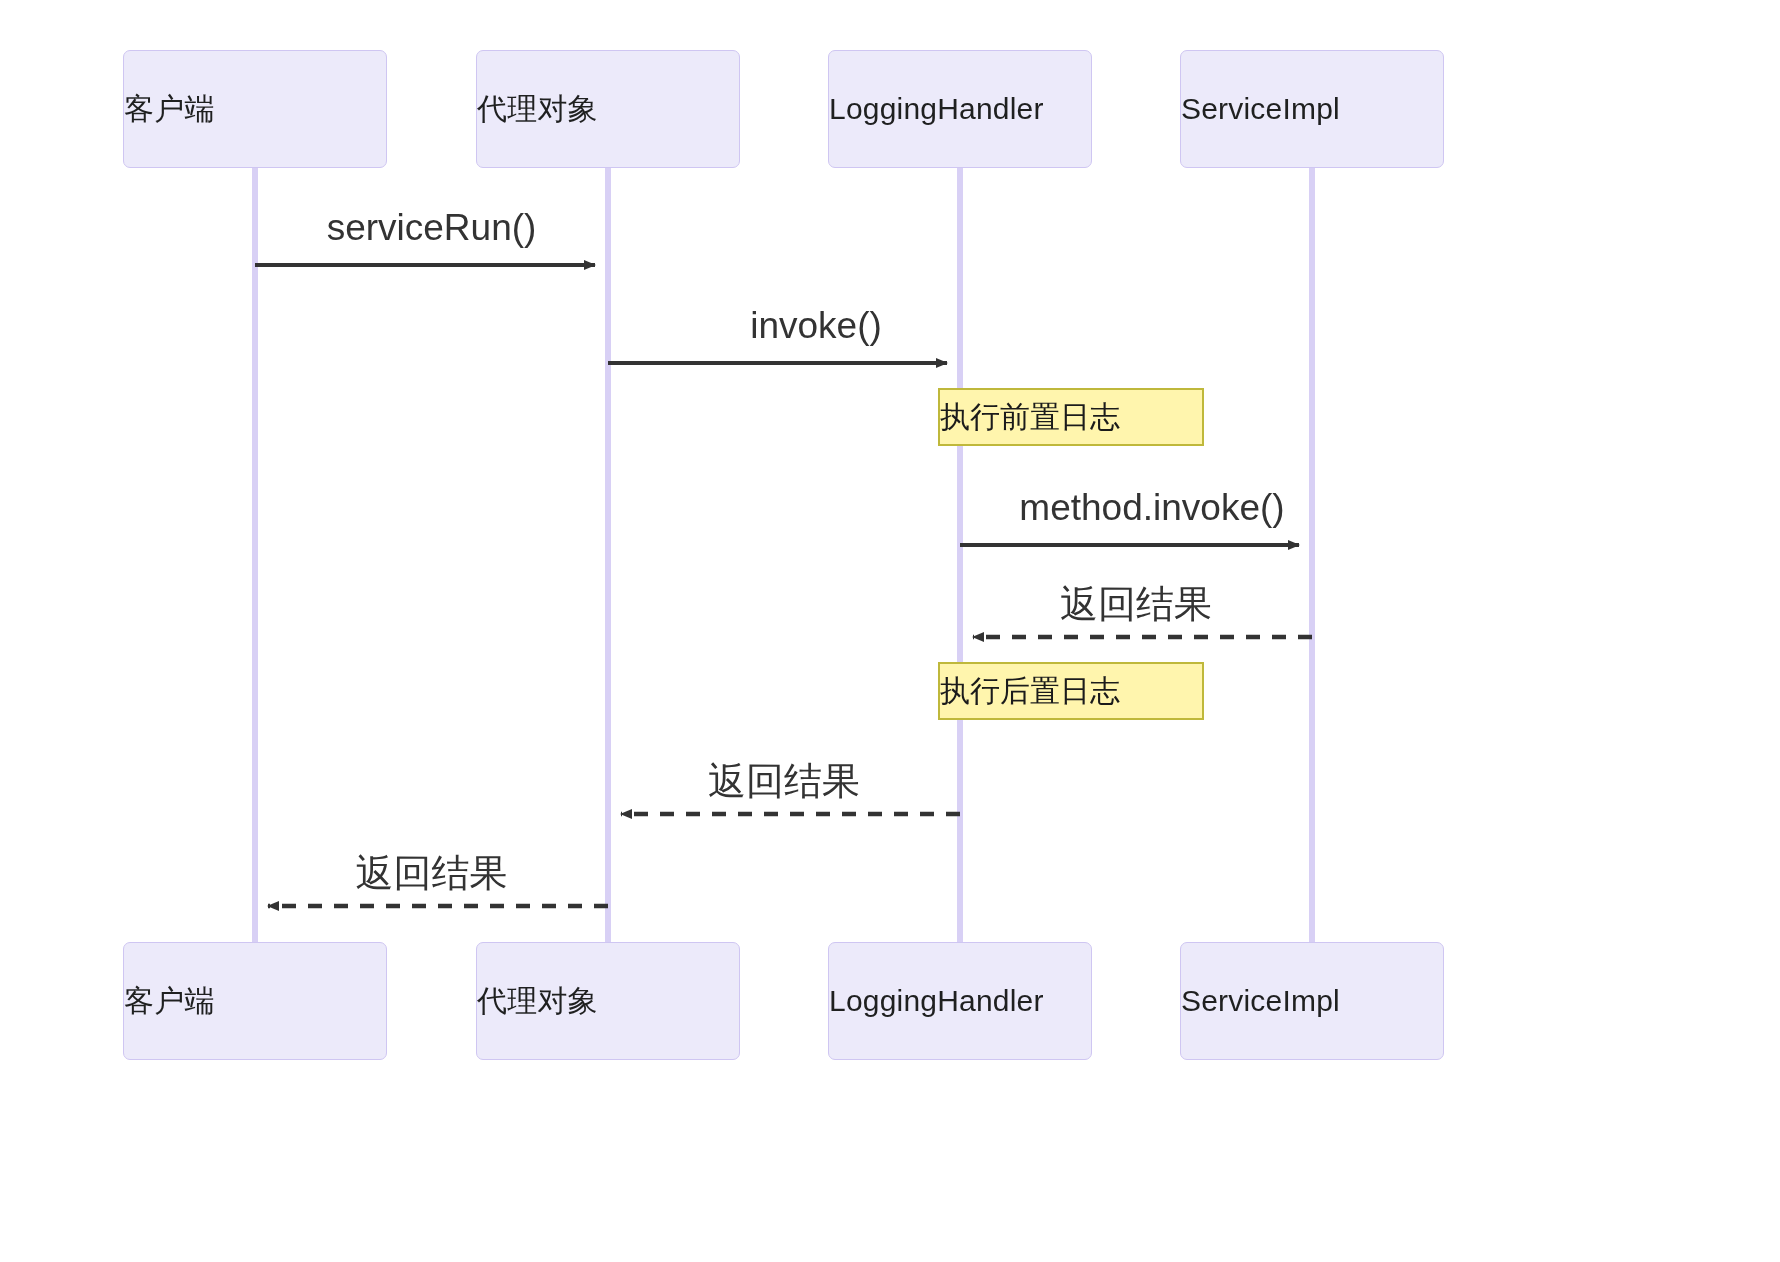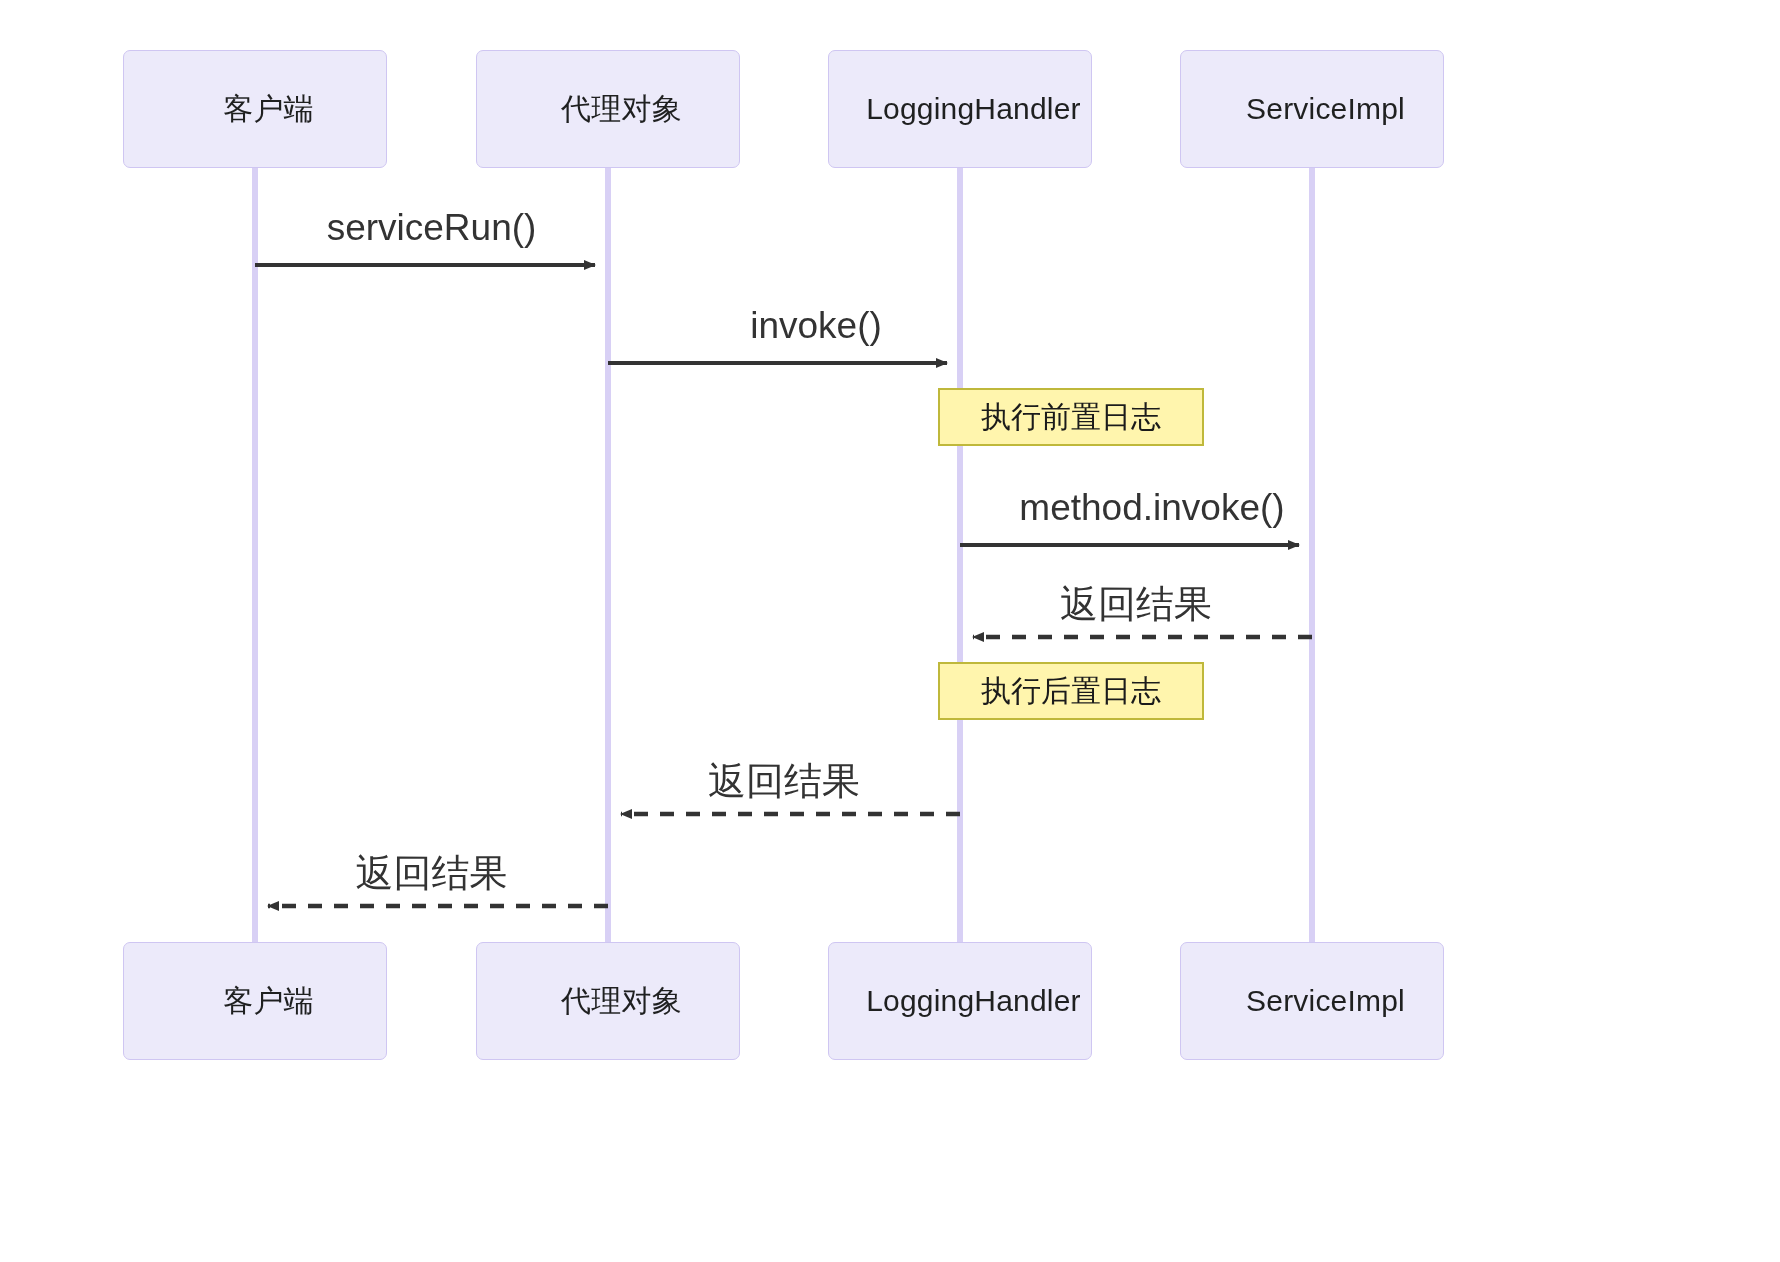--- a/index.html
+++ b/index.html
@@ -28,39 +28,37 @@
   }
   
   .participant-box {
     position: absolute;
     box-sizing: border-box;
     background: #ECEAFA;
     border: 1.6px solid #CFC6F2;
     border-radius: 7px;
     display: flex;
     align-items: center;
-    justify-content: center;
+    justify-content: flex-start;
     color: #1f2020;
     font-size: 30px;
     font-weight: 400;
     letter-spacing: 0.2px;
-    padding-left: 27px;
   }
   .participant-label {
     white-space: nowrap;
   }
   
   .note-box {
     position: absolute;
     box-sizing: border-box;
     background: #FFF5AD;
     border: 2.2px solid #BFB83B;
     display: flex;
     align-items: center;
-    justify-content: center;
     color: #1b1b1b;
     font-size: 30px;
   }
   .note-label { white-space: nowrap; }
   
   .msg-label {
     position: absolute;
     color: #333333;
     font-size: 37px;
     white-space: nowrap;

